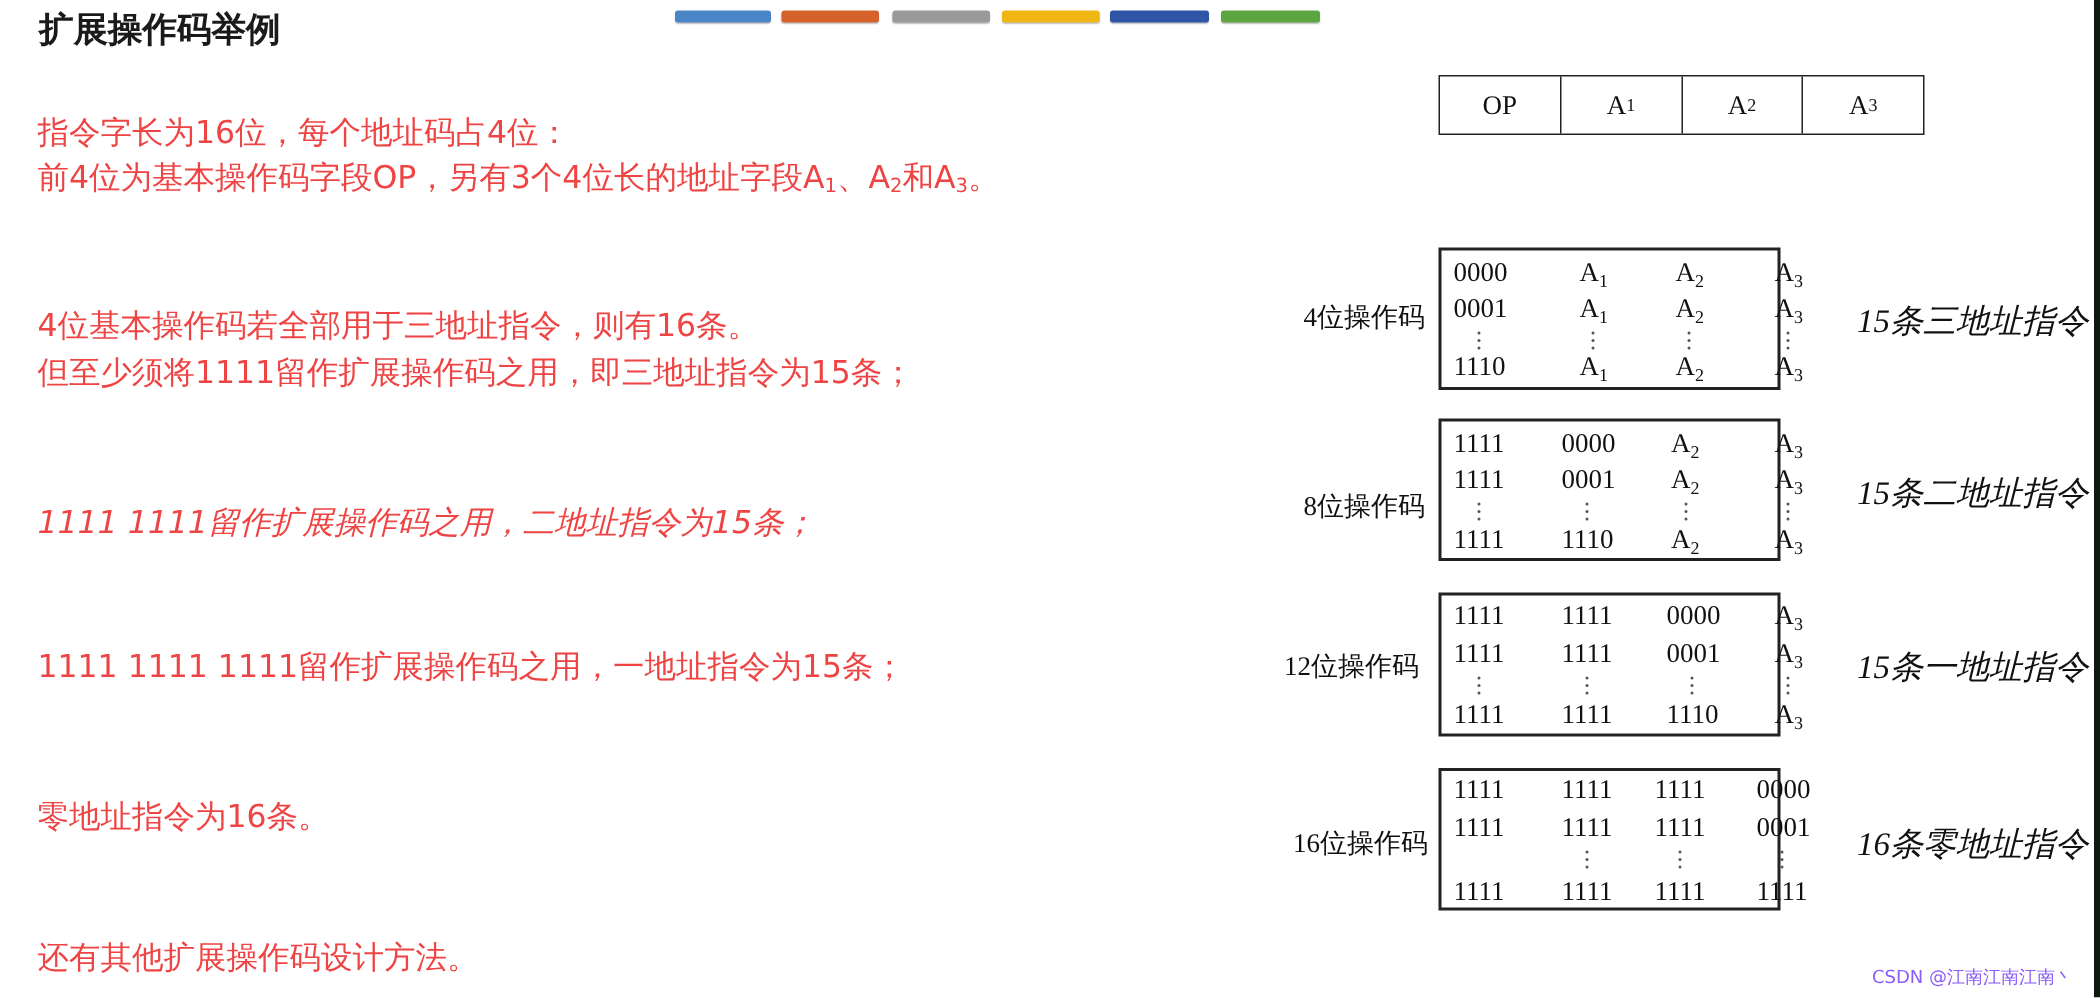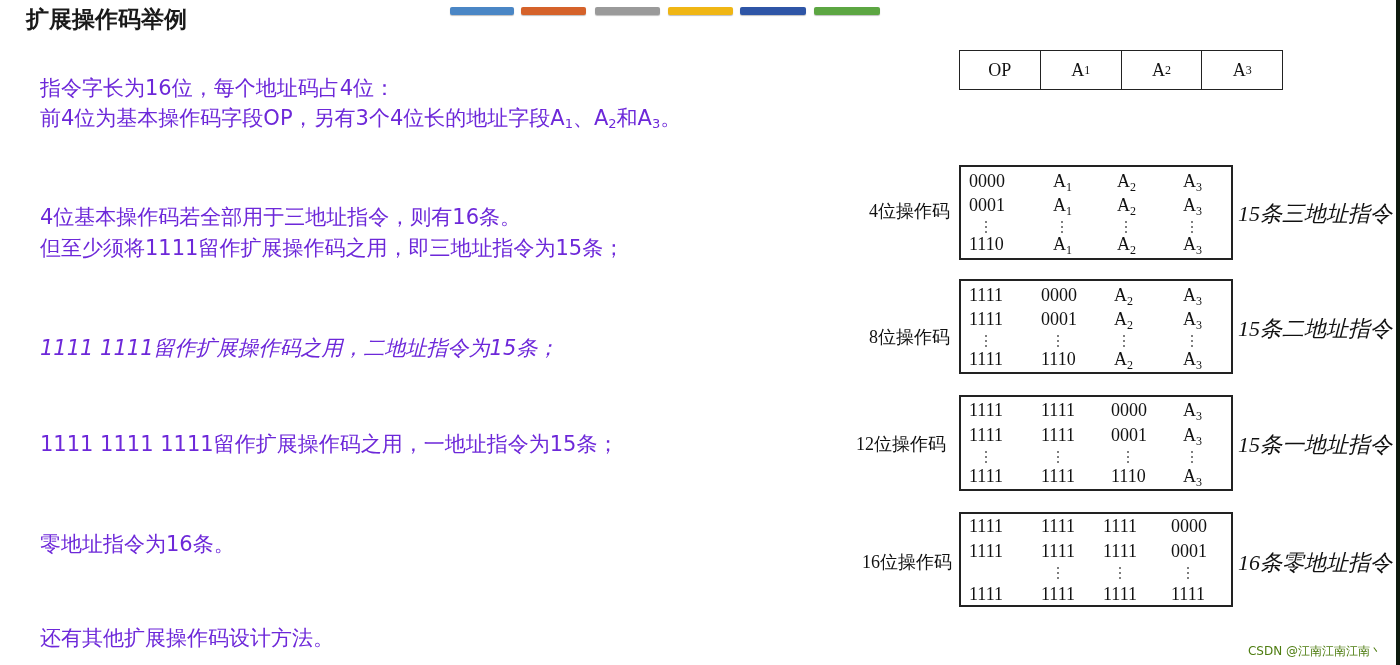--- a/index.html
+++ b/index.html
@@ -1,39 +1,39 @@
 <!DOCTYPE html>
 <html><head>
 <meta charset="utf-8">
 <style>
   * { box-sizing: border-box; margin: 0; padding: 0; }
   html, body { width: 1400px; height: 665px; overflow: hidden; background: #ffffff; }
   body { position: relative; font-family: "DejaVu Sans", "Liberation Sans", sans-serif; color: #111; }
   .title { position: absolute; left: 26px; top: 4px; font-size: 23px; font-weight: bold; color: #1a1a1a; letter-spacing: 0px; }
   .bars { position: absolute; top: 7px; left: 0; }
   .bar { position: absolute; height: 8px; border-radius: 2px; box-shadow: 0 1px 1px rgba(0,0,0,0.25); }
-  .para { position: absolute; left: 40px; font-size: 21px; line-height: 30px; color: #6d28d9; white-space: nowrap; }
+  .para { position: absolute; left: 25px; font-size: 21px; line-height: 30px; color: #ef4444; white-space: nowrap; }
   .para sub { font-size: 13px; vertical-align: -3px; }
 
   .serif { font-family: "Liberation Serif", "DejaVu Serif", serif; color: #111; }
   .fmt { position: absolute; left: 959px; top: 50px; width: 324px; height: 40px; border: 1.5px solid #222; display: flex; }
   .fmt .cell { flex: 1; border-right: 1.5px solid #222; display: flex; align-items: center; justify-content: center; font-size: 18px; }
   .fmt .cell:last-child { border-right: none; }
   .fmt sub { font-size: 12px; vertical-align: -4px; }
 
-  .box { position: absolute; left: 959px; width: 274px; border: 2px solid #222; }
+  .box { position: absolute; left: 959px; width: 228px; border: 2px solid #222; }
   .box .row { position: absolute; left: 0; font-size: 18px; height: 22px; width: 100%; }
   .box .c { position: absolute; top: 0; }
   .box sub { font-size: 12px; vertical-align: -4px; }
   .dots { position: absolute; width: 2px; }
   .dots i { display: block; width: 2px; height: 2px; background: #555; border-radius: 1px; margin-bottom: 3px; }
   .lbl-left { position: absolute; font-size: 18px; text-align: right; width: 110px; }
   .lbl-right { position: absolute; left: 1238px; font-size: 22px; white-space: nowrap; font-style: italic; }
 
-  .watermark { position: absolute; right: 18px; top: 643px; font-size: 12px; color: #4d7c0f; font-family: "DejaVu Sans", sans-serif; }
+  .watermark { position: absolute; right: 18px; top: 643px; font-size: 12px; color: #8b5cf6; font-family: "DejaVu Sans", sans-serif; }
   .edge { position: absolute; right: 0; top: 0; width: 4px; height: 665px; background: #0e1a0e; }
 </style>
 </head>
 <body>
 
 <div class="title">扩展操作码举例</div>
 
 <div class="bars">
   <div class="bar" style="left:450px;width:64px;background:#4a86c5"></div>
   <div class="bar" style="left:521px;width:65px;background:#d5622a"></div>

